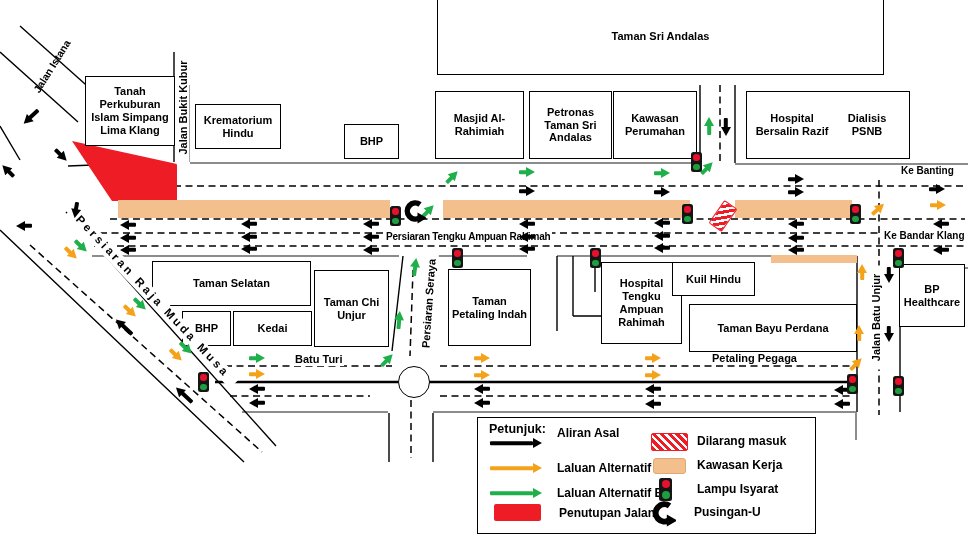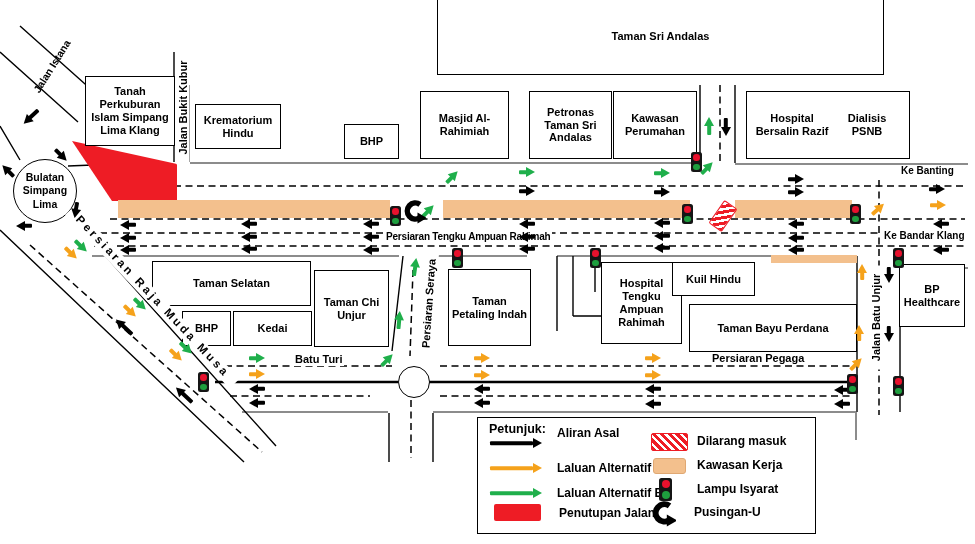--- a/index.html
+++ b/index.html
@@ -89,21 +89,21 @@
     </div>
   <div class="box" style="left:85px;top:76px;width:86px;height:66px">
       <span>Tanah Perkuburan Islam Simpang Lima Klang</span>
     </div>
   <div class="box" style="left:195px;top:104px;width:82px;height:41px">
       <span>Krematorium Hindu</span>
     </div>
   <div class="box" style="left:344px;top:124px;width:51px;height:31px">
       <span>BHP</span>
     </div>
-  <div class="box" style="left:420px;top:91px;width:85px;height:64px">
+  <div class="box" style="left:435px;top:91px;width:85px;height:64px">
       <span>Masjid Al-Rahimiah</span>
     </div>
   <div class="box" style="left:529px;top:91px;width:79px;height:64px">
       <span>Petronas Taman Sri Andalas</span>
     </div>
   <div class="box" style="left:613px;top:91px;width:80px;height:64px">
       <span>Kawasan Perumahan</span>
     </div>
   <div class="box" style="left:746px;top:91px;width:160px;height:64px">
     <span style="width:78px">Hospital Bersalin Razif</span>
@@ -128,35 +128,32 @@
       <span>Hospital Tengku Ampuan Rahimah</span>
     </div>
   <div class="box" style="left:672px;top:262px;width:79px;height:30px">
       <span>Kuil Hindu</span>
     </div>
   <div class="box" style="left:689px;top:304px;width:164px;height:44px">
       <span>Taman Bayu Perdana</span>
     </div>
   <div class="box" style="left:899px;top:264px;width:62px;height:59px">
       <span>BP Healthcare</span>
-    </div>
-  <div class="circlebox" style="left:13px;top:159px;width:62px;height:62px">
-      <span>Bulatan Simpang Lima</span>
     </div>
   <div class="circlebox" style="left:398px;top:366px;width:30px;height:30px"></div>
 
   <div class="rlabel rot" style="left:10px;top:61px;width:84px;transform:rotate(-58deg)">Jalan Istana</div>
   <div class="rlabel rot bgw" style="left:126px;top:101px;width:110px;font-size:11px;transform:rotate(-90deg)">Jalan Bukit Kubur</div>
   <div class="rlabel bgw" style="left:384px;top:231px;font-size:10px;letter-spacing:-0.2px">Persiaran Tengku Ampuan Rahimah</div>
   <div class="rlabel" style="left:901px;top:166px;font-size:10px">Ke Banting</div>
   <div class="rlabel bgw" style="left:882px;top:230px;font-size:10px">Ke Bandar Klang</div>
   <div class="rlabel rot bgw" style="left:33px;top:290px;width:235px;font-size:11.5px;letter-spacing:3px;transform:rotate(46.5deg)">Persiaran Raja Muda Musa</div>
   <div class="rlabel rot bgw" style="left:377px;top:297px;width:100px;font-size:11px;transform:rotate(-86deg)">Persiaran Seraya</div>
   <div class="rlabel bgw" style="left:293px;top:353px;font-size:11px">Batu Turi</div>
-  <div class="rlabel bgw" style="left:710px;top:352px;font-size:11px">Persiaran Pegaga</div>
+  <div class="rlabel bgw" style="left:710px;top:352px;font-size:11px">Petaling Pegaga</div>
   <div class="rlabel rot bgw" style="left:824px;top:311px;width:100px;font-size:11px;transform:rotate(-90deg)">Jalan Batu Unjur</div>
 
   <div class="noentry" style="left:709px;top:208px;transform:rotate(-55deg)"></div>
 
   <svg class="uturn" style="left:402px;top:200px" width="24" height="24" viewBox="0 0 24 24">
     <path d="M18,4.5 A8,8 0 1,0 18,17.5" fill="none" stroke="#000" stroke-width="5.5"></path>
     <polygon points="15.5,12.5 15.5,23.5 25,18" fill="#000"></polygon>
   </svg>
 
   <div id="legend">

